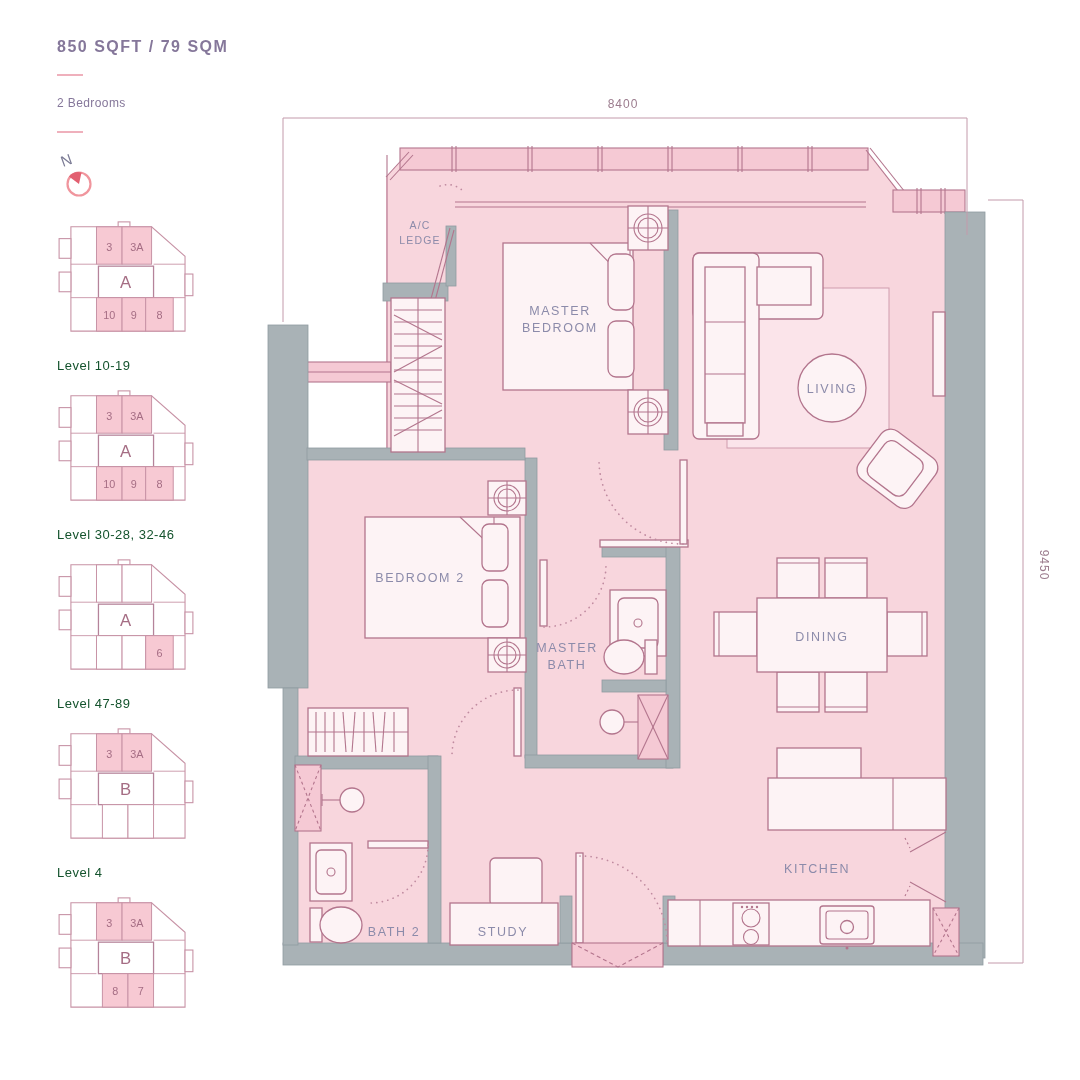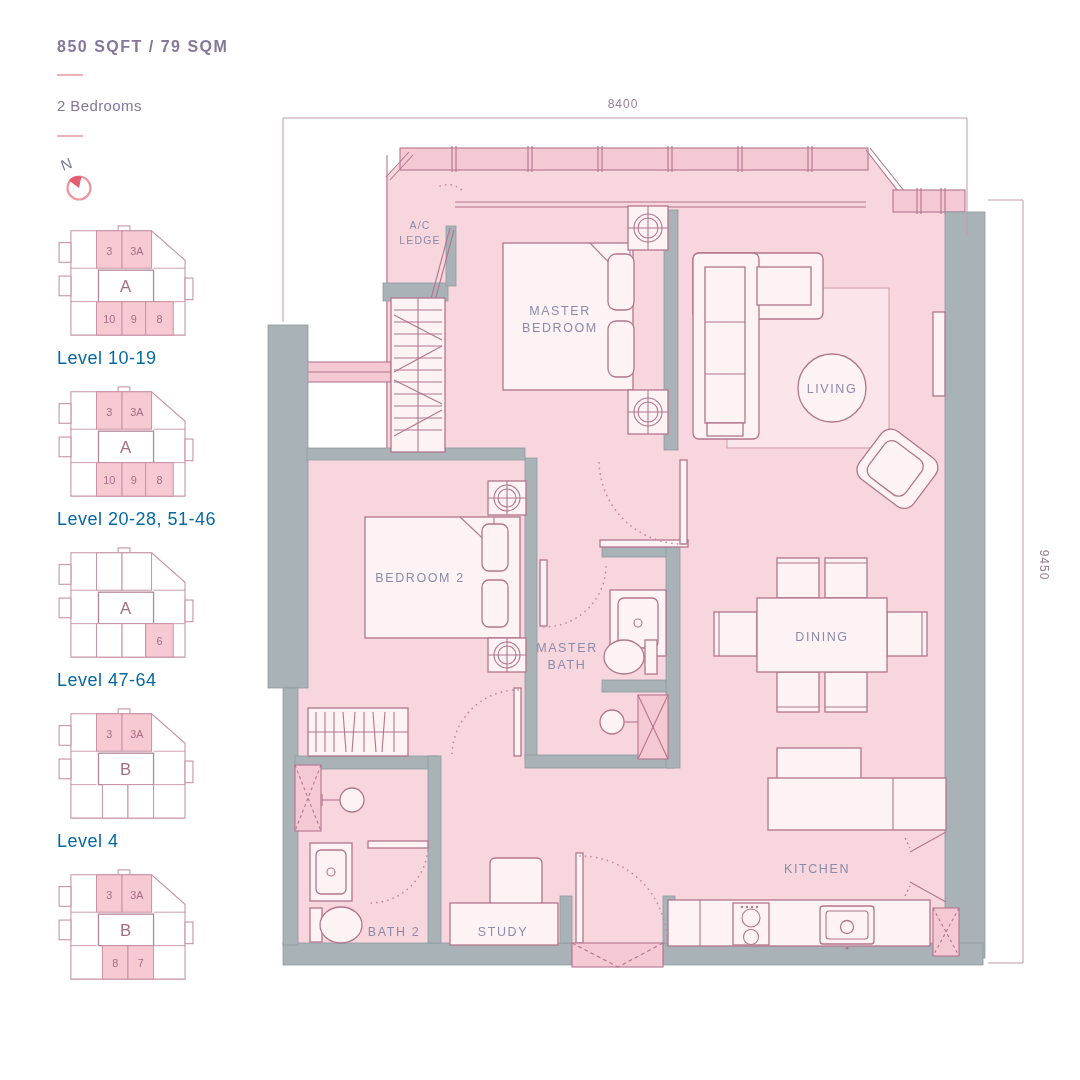--- a/index.html
+++ b/index.html
@@ -2,25 +2,25 @@
 <html><head>
 <meta charset="utf-8">
 <style>
   html,body{margin:0;padding:0;}
   body{width:1080px;height:1080px;background:#ffffff;position:relative;overflow:hidden;
        font-family:"Liberation Sans",sans-serif;}
   .sidebar{position:absolute;left:57px;top:38px;width:215px;}
   .title{font-size:36px;letter-spacing:6px;color:#a2677f;font-weight:400;margin:0 0 30px 0;}
   .area{font-size:16px;font-weight:700;letter-spacing:1.5px;color:#85779a;}
   .divider{width:26px;height:2px;background:#efb0bc;margin:18px 0;}
-  .features div{font-size:15px;color:#85779a;line-height:1.55;letter-spacing:.4px;}
+  .features div{font-size:12px;color:#85779a;line-height:1.55;letter-spacing:.4px;}
   .north{margin:16px 0 10px 0;}
   .north-n{font-size:15px;fill:#7b7b95;font-family:"Liberation Sans",sans-serif;}
   .kp-block{margin-bottom:11px;}
-  .kp-label{font-size:18px;color:#0369a1;letter-spacing:.5px;margin-top:3px;}
+  .kp-label{font-size:13px;color:#14532d;letter-spacing:.5px;margin-top:17px;}
   .kp-outline{fill:#ffffff;stroke:#c792a5;stroke-width:1.1;}
   .kp-cell{fill:#f7c9d3;stroke:#c792a5;stroke-width:1;}
   .kp-cell-w{fill:#ffffff;stroke:#c792a5;stroke-width:1;}
   .kp-core{fill:#ffffff;stroke:#b5839a;stroke-width:1.3;}
   .kp-num{font-size:11px;fill:#a56d84;text-anchor:middle;font-family:"Liberation Sans",sans-serif;}
   .kp-letter{font-size:17px;fill:#a56d84;text-anchor:middle;font-family:"Liberation Sans",sans-serif;letter-spacing:1px;}
   .kp-line{stroke:#c792a5;stroke-width:.9;}
   #plan{position:absolute;left:250px;top:88px;}
   .rl{font-family:"Liberation Sans",sans-serif;fill:#8c8baa;letter-spacing:1.6px;font-size:12.5px;text-anchor:middle;}
   .rl-sm{font-size:10.5px;letter-spacing:1.2px;}
@@ -97,21 +97,21 @@
       <text class="kp-num" x="81" y="37">3A</text>
       <rect class="kp-core" x="42" y="52" width="56" height="32"></rect>
       <text class="kp-letter" x="70" y="74">A</text>
       <rect class="kp-cell" x="40" y="84" width="26" height="34"></rect>
       <rect class="kp-cell" x="66" y="84" width="24" height="34"></rect>
       <rect class="kp-cell" x="90" y="84" width="28" height="34"></rect>
       <text class="kp-num" x="53" y="106">10</text>
       <text class="kp-num" x="78" y="106">9</text>
       <text class="kp-num" x="104" y="106">8</text>
     </svg>
-    <div class="kp-label">Level 20-28, 51-46</div>
+    <div class="kp-label">Level 30-28, 32-46</div>
   </div>
 
   <div class="kp-block">
     <svg width="138" height="122" viewBox="0 0 140 124">
       <path class="kp-outline" d="M 14,12 H 96 L 130,42 V 118 H 14 Z"></path>
       <rect class="kp-outline" x="2" y="24" width="12" height="20"></rect>
         <rect class="kp-outline" x="2" y="58" width="12" height="20"></rect>
       <rect class="kp-outline" x="130" y="60" width="8" height="22"></rect>
         <rect class="kp-outline" x="62" y="7" width="12" height="5"></rect>
       <line class="kp-line" x1="14" y1="50" x2="40" y2="50"></line>
@@ -120,21 +120,21 @@
         <line class="kp-line" x1="98" y1="84" x2="130" y2="84"></line>
       <rect class="kp-cell-w" x="40" y="12" width="26" height="38"></rect>
       <rect class="kp-cell-w" x="66" y="12" width="30" height="38"></rect>
       <rect class="kp-core" x="42" y="52" width="56" height="32"></rect>
       <text class="kp-letter" x="70" y="74">A</text>
       <rect class="kp-cell-w" x="40" y="84" width="26" height="34"></rect>
       <rect class="kp-cell-w" x="66" y="84" width="24" height="34"></rect>
       <rect class="kp-cell" x="90" y="84" width="28" height="34"></rect>
       <text class="kp-num" x="104" y="106">6</text>
     </svg>
-    <div class="kp-label">Level 47-64</div>
+    <div class="kp-label">Level 47-89</div>
   </div>
 
   <div class="kp-block">
     <svg width="138" height="122" viewBox="0 0 140 124">
       <path class="kp-outline" d="M 14,12 H 96 L 130,42 V 118 H 14 Z"></path>
       <rect class="kp-outline" x="2" y="24" width="12" height="20"></rect>
         <rect class="kp-outline" x="2" y="58" width="12" height="20"></rect>
       <rect class="kp-outline" x="130" y="60" width="8" height="22"></rect>
         <rect class="kp-outline" x="62" y="7" width="12" height="5"></rect>
       <line class="kp-line" x1="14" y1="50" x2="40" y2="50"></line>

